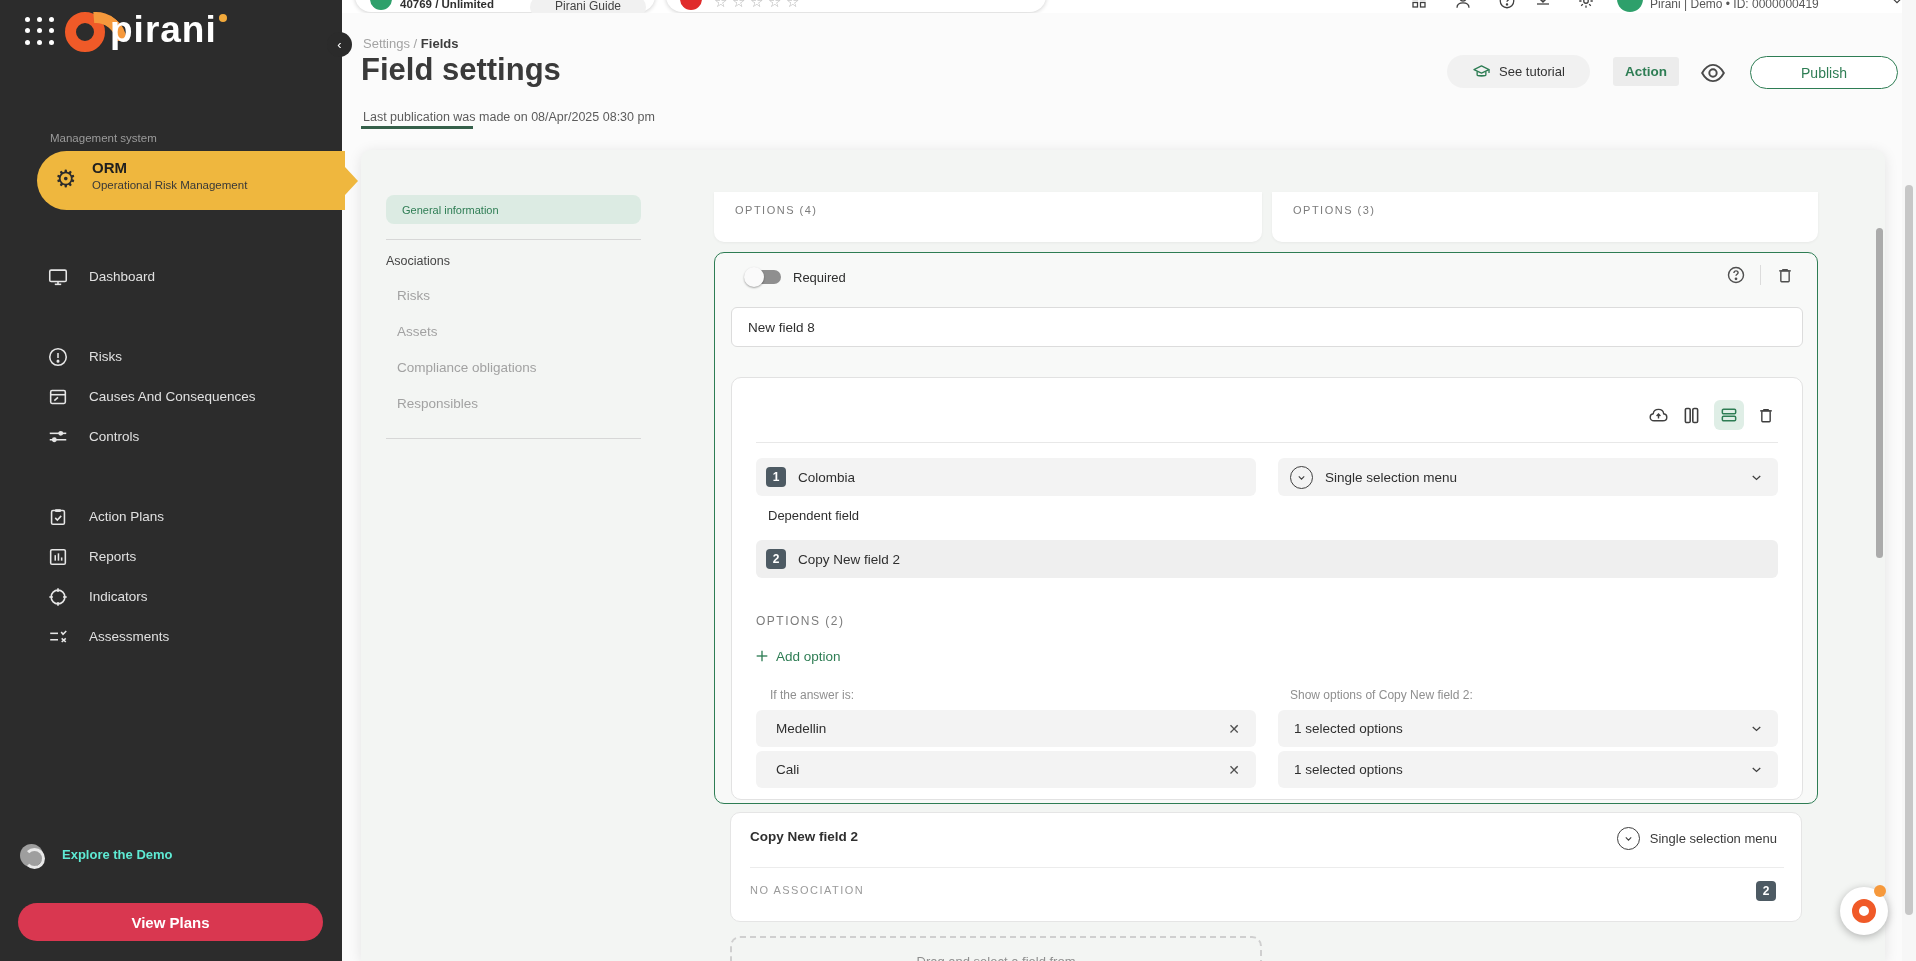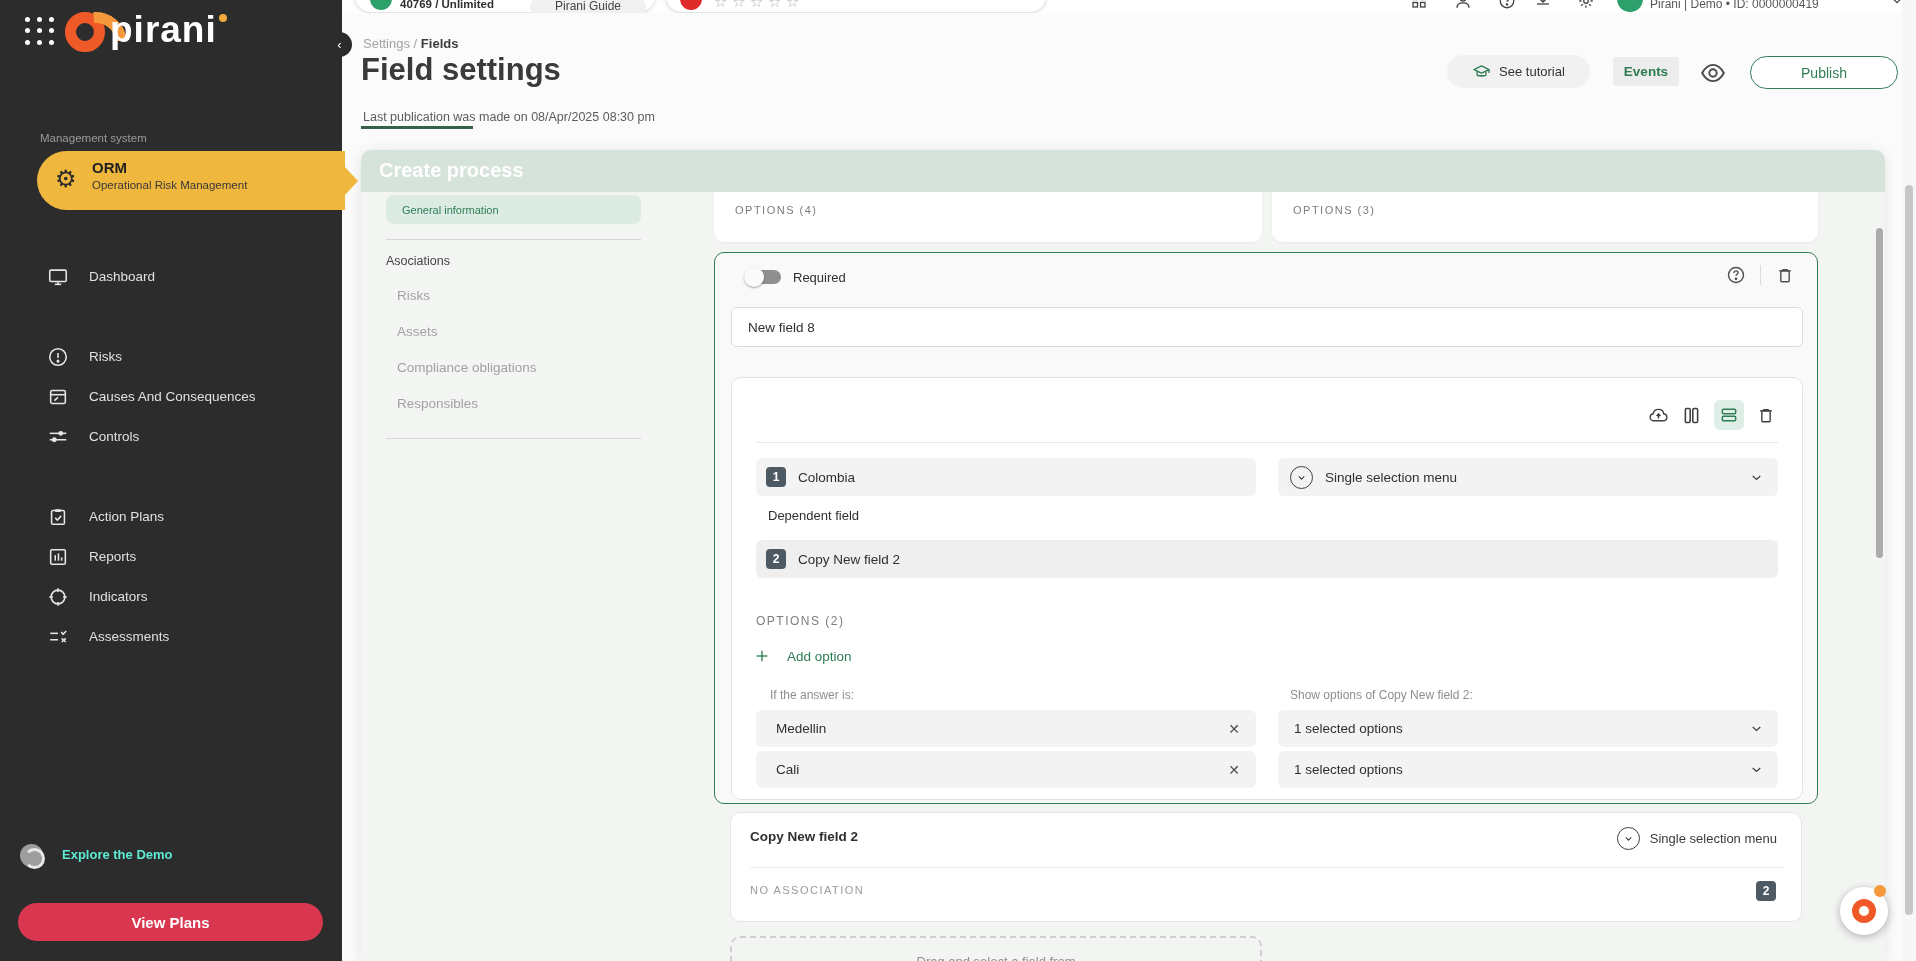--- a/index.html
+++ b/index.html
@@ -9,21 +9,21 @@
   .abs { position:absolute; }
 
   
   .sidebar { left:0; top:0; width:342px; height:961px; background:#2c2c2c; z-index:5; }
   .grid-dots { left:25px; top:17px; width:32px; height:30px; display:grid; grid-template-columns:repeat(3,1fr); gap:4px; }
   .grid-dots i { width:5px; height:5px; border-radius:50%; background:#fff; }
   .logo-o { left:65px; top:12px; width:40px; height:40px; border-radius:50%; border:11px solid #f05a28; }
   .logo-o::after { content:""; position:absolute; left:-11px; top:-11px; width:40px; height:40px; border-radius:50%; border:11px solid transparent; border-top-color:#f6993c; transform:rotate(40deg); }
   .logo-text { left:110px; top:9px; font-size:37px; font-weight:bold; color:#ffffff; letter-spacing:1px; }
   .logo-idot { left:219px; top:14px; width:8px; height:8px; border-radius:50%; background:#f2a93b; }
-  .mgmt-label { left:40px; top:132px; font-size:11.5px; color:#9b9b9b; }
+  .mgmt-label { left:50px; top:132px; font-size:11.5px; color:#9b9b9b; }
   .orm-pill { left:37px; top:151px; width:308px; height:59px; background:#efb73e; border-radius:30px 0 0 30px; }
   .orm-arrow { left:345px; top:167px; width:0; height:0; border-top:14px solid transparent; border-bottom:14px solid transparent; border-left:13px solid #efb73e; }
   .orm-gear { left:55px; top:165px; font-size:24px; color:#2b2b2b; }
   .orm-code { left:92px; top:159px; font-size:15px; font-weight:bold; color:#1f1f1f; }
   .orm-sub { left:92px; top:179px; font-size:11.5px; color:#383838; }
   .nav-item { left:0; top:0; width:342px; height:36px; display:flex; align-items:center; cursor:pointer; }
   .nav-item .nico { position:absolute; left:47px; width:22px; height:22px; color:#e6e6e6; }
   .nav-item .nlabel { position:absolute; left:89px; width:200px; font-size:13.5px; color:#e0e0e0; line-height:16px; }
   .explore-icon { left:20px; top:844px; width:23px; height:23px; border-radius:50%; background:#9e9e9e; }
   .explore-icon::after { content:""; position:absolute; left:4px; top:4px; width:15px; height:15px; border-radius:50%; border:3px solid #e8e8e8; border-left-color:transparent; }
@@ -81,21 +81,21 @@
 
   .gfield { position:absolute; height:38px; background:#f3f3f3; border-radius:6px; display:flex; align-items:center; }
   .idx-badge { width:20px; height:20px; margin-left:10px; background:#4d5a63; border-radius:4px; color:#fff; font-size:12px; font-weight:bold; display:flex; align-items:center; justify-content:center; flex:none; }
   .gfield .ftext { margin-left:12px; font-size:13.5px; color:#2f2f2f; }
   .circ-chev { width:23px; height:23px; border-radius:50%; border:1.5px solid #3f3f3f; display:flex; align-items:center; justify-content:center; color:#3f3f3f; flex:none; margin-left:12px; }
   .end-chev { position:absolute; right:14px; color:#3f3f3f; }
   .xclose { position:absolute; right:16px; font-size:14px; color:#4f4f4f; cursor:pointer; }
 
   .sm-label { position:absolute; font-size:12px; color:#8f8f8f; }
   .opts-label { position:absolute; left:24px; top:236px; font-size:12px; color:#7c7c7c; letter-spacing:1.5px; }
-  .add-option { position:absolute; left:22px; top:270px; display:flex; align-items:center; gap:17px; color:#2e7d54; font-size:13.5px; cursor:pointer; }
+  .add-option { position:absolute; left:22px; top:270px; display:flex; align-items:center; gap:6px; color:#2e7d54; font-size:13.5px; cursor:pointer; }
   .dep-label { position:absolute; left:36px; top:130px; font-size:13px; color:#2f2f2f; }
 
   .collapsed-card { position:absolute; left:369px; top:662px; width:1072px; height:110px; background:#fff; border:1px solid #e5e5e5; border-radius:10px; }
   .cc-title { position:absolute; left:19px; top:16px; font-size:13.5px; font-weight:bold; color:#2f2f2f; }
   .cc-type { position:absolute; right:24px; top:14px; display:flex; align-items:center; gap:10px; font-size:13px; color:#3a3a3a; }
   .cc-div { position:absolute; left:19px; top:54px; width:1034px; height:1px; background:#ececec; }
   .cc-assoc { position:absolute; left:19px; top:71px; font-size:11px; color:#9a9a9a; letter-spacing:1.5px; }
   .cc-badge { position:absolute; right:25px; top:68px; width:20px; height:20px; background:#4d5a63; border-radius:4px; color:#fff; font-size:12px; font-weight:bold; display:flex; align-items:center; justify-content:center; }
 
   .dropzone { position:absolute; left:369px; top:786px; width:532px; height:60px; border:2px dashed #cfcfcf; border-radius:10px; }
@@ -296,34 +296,31 @@
   <div class="abs page-sub">Last publication was made on 08/Apr/2025 08:30 pm</div>
 
   <div class="abs tutorial-btn">
     <svg viewBox="0 0 24 24" width="19" height="19" fill="none" stroke="currentColor" stroke-width="1.7">
         <path d="M2.5 9.5 L12 5 L21.5 9.5 L12 14 Z" stroke-linejoin="round"></path>
         <path d="M6.5 12 V16.5 C6.5 18 17.5 18 17.5 16.5 V12"></path>
         <line x1="21.5" y1="9.5" x2="21.5" y2="14"></line>
       </svg>
     <span>See tutorial</span>
   </div>
-  <div class="abs saved-chip">Events</div>
+  <div class="abs saved-chip">Action</div>
   <div class="abs eye-btn">
     <svg viewBox="0 0 24 24" width="26" height="26" fill="none" stroke="currentColor" stroke-width="1.8">
         <path d="M2 12 C5 6.5 9 4.5 12 4.5 C15 4.5 19 6.5 22 12 C19 17.5 15 19.5 12 19.5 C9 19.5 5 17.5 2 12 Z"></path>
         <circle cx="12" cy="12" r="3.4"></circle>
       </svg>
   </div>
   <div class="abs publish-btn">Publish</div>
   <div class="abs tab-underline"></div>
 
   <div class="abs modal">
-    <div class="modal-head">
-      <div class="modal-title">Create process</div>
-    </div>
 
     <div class="mnav-pill">
       <span>General information</span>
     </div>
     <div class="mnav-div" style="top:89px"></div>
     <div class="mnav-sec">Asociations</div>
     <div class="mnav-item" style="top:138px">Risks</div>
     <div class="mnav-item" style="top:174px">Assets</div>
     <div class="mnav-item" style="top:210px">Compliance obligations</div>
     <div class="mnav-item" style="top:246px">Responsibles</div>

